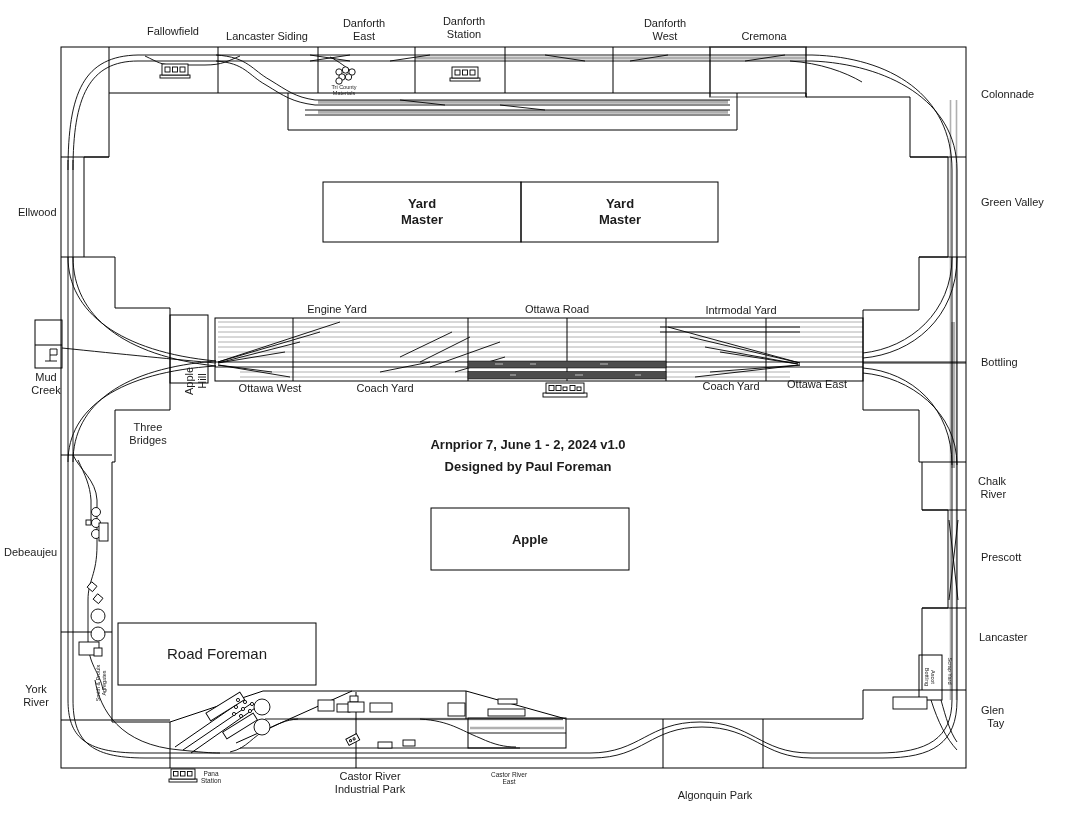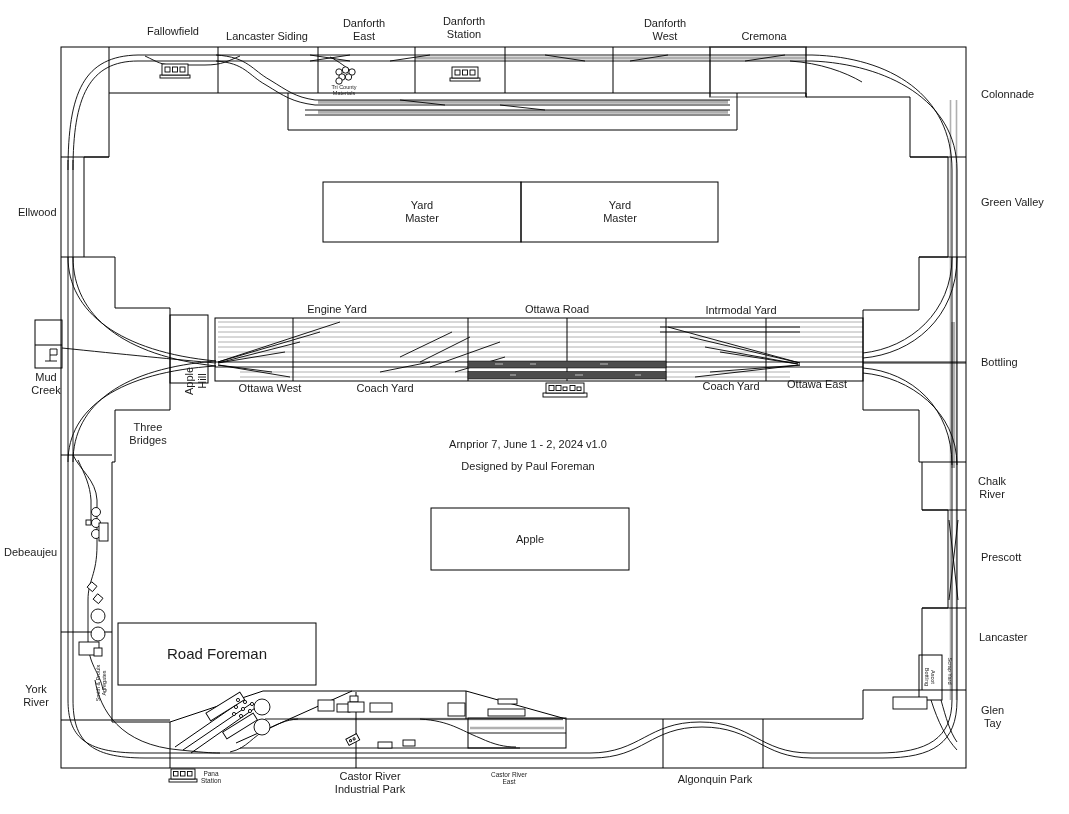--- a/index.html
+++ b/index.html
@@ -1,22 +1,22 @@
 <!DOCTYPE html>
 <html><head>
 <meta charset="utf-8">
 <style>
   html,body{margin:0;padding:0;background:#fff;}
   #stage{position:relative;width:1069px;height:814px;background:#fff;overflow:hidden;
          font-family:"Liberation Sans",sans-serif;}
   #plan-svg{position:absolute;left:0;top:0;}
   .lbl{position:absolute;font-size:11px;color:#1c1c1c;white-space:pre-line;text-align:center;
        line-height:1.2;transform:translate(-50%,-50%);pointer-events:none;}
-  .lbl.la{transform:translate(0,-50%);text-align:center;}
-  .lbl.big{font-size:11px;}
+  .lbl.la{transform:translate(0,-50%);text-align:right;}
+  .lbl.big{font-size:13px;font-weight:bold;}
   .lbl.huge{font-size:15px;}
   .lbl.tiny{font-size:6.5px;line-height:1.15;}
   .lbl.micro{font-size:5.5px;line-height:1.1;}
   .lbl.rot-ccw{transform:translate(-50%,-50%) rotate(-90deg);}
   .lbl.rot-cw{transform:translate(-50%,-50%) rotate(90deg);}
 </style>
 </head>
 <body>
 
 <div id="stage">
@@ -294,21 +294,21 @@
 Agregates</div>
 <div class="lbl micro rot-cw" style="left:930px;top:677px">Ascot
 Bottling</div>
 <div class="lbl micro rot-cw" style="left:950px;top:671px">Scrap Yard</div>
 <div class="lbl tiny" style="left:211px;top:777px">Pana
 Station</div>
 <div class="lbl" style="left:370px;top:783px">Castor River
 Industrial Park</div>
 <div class="lbl tiny" style="left:509px;top:778px">Castor River
 East</div>
-<div class="lbl" style="left:715px;top:780px">Algonquin Park</div>
+<div class="lbl" style="left:715px;top:796px">Algonquin Park</div>
 
 <div class="lbl big" style="left:528px;top:445px">Arnprior 7, June 1 - 2, 2024 v1.0</div>
 <div class="lbl big" style="left:528px;top:467px">Designed by Paul Foreman</div>
 
 <div class="lbl big" style="left:422px;top:212px">Yard
 Master</div>
 <div class="lbl big" style="left:620px;top:212px">Yard
 Master</div>
 <div class="lbl big" style="left:530px;top:540px">Apple</div>
 <div class="lbl huge" style="left:217px;top:654px">Road Foreman</div>

